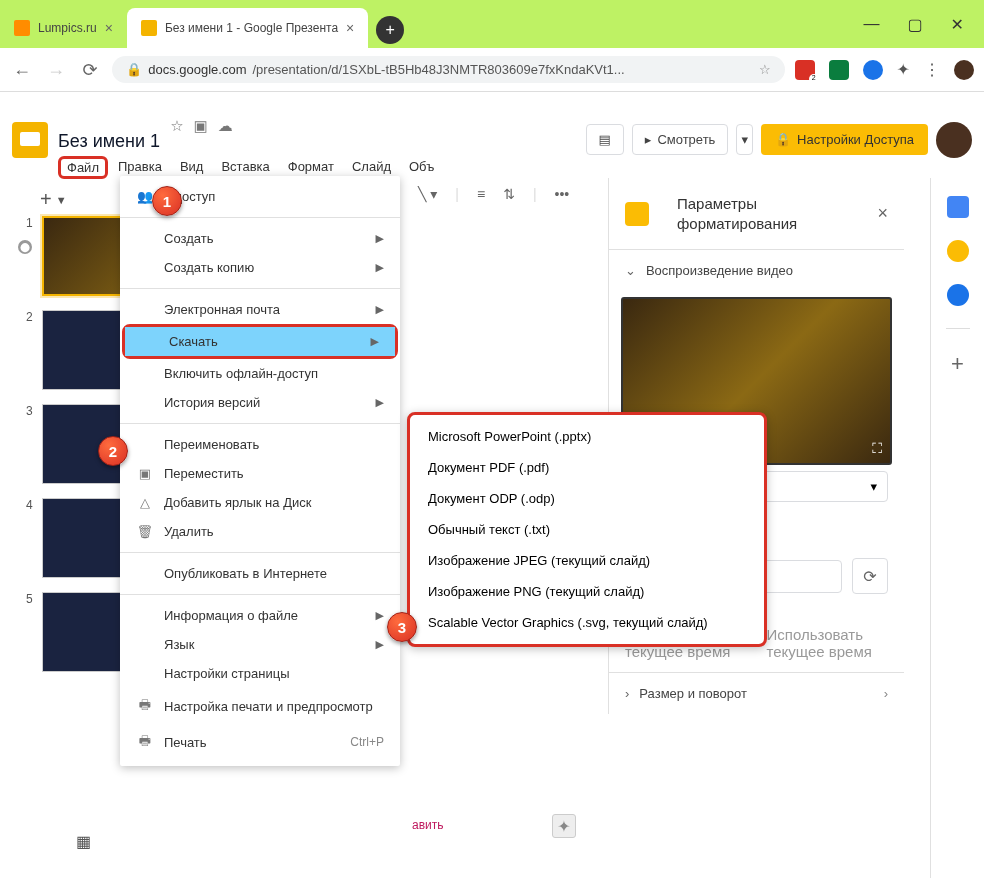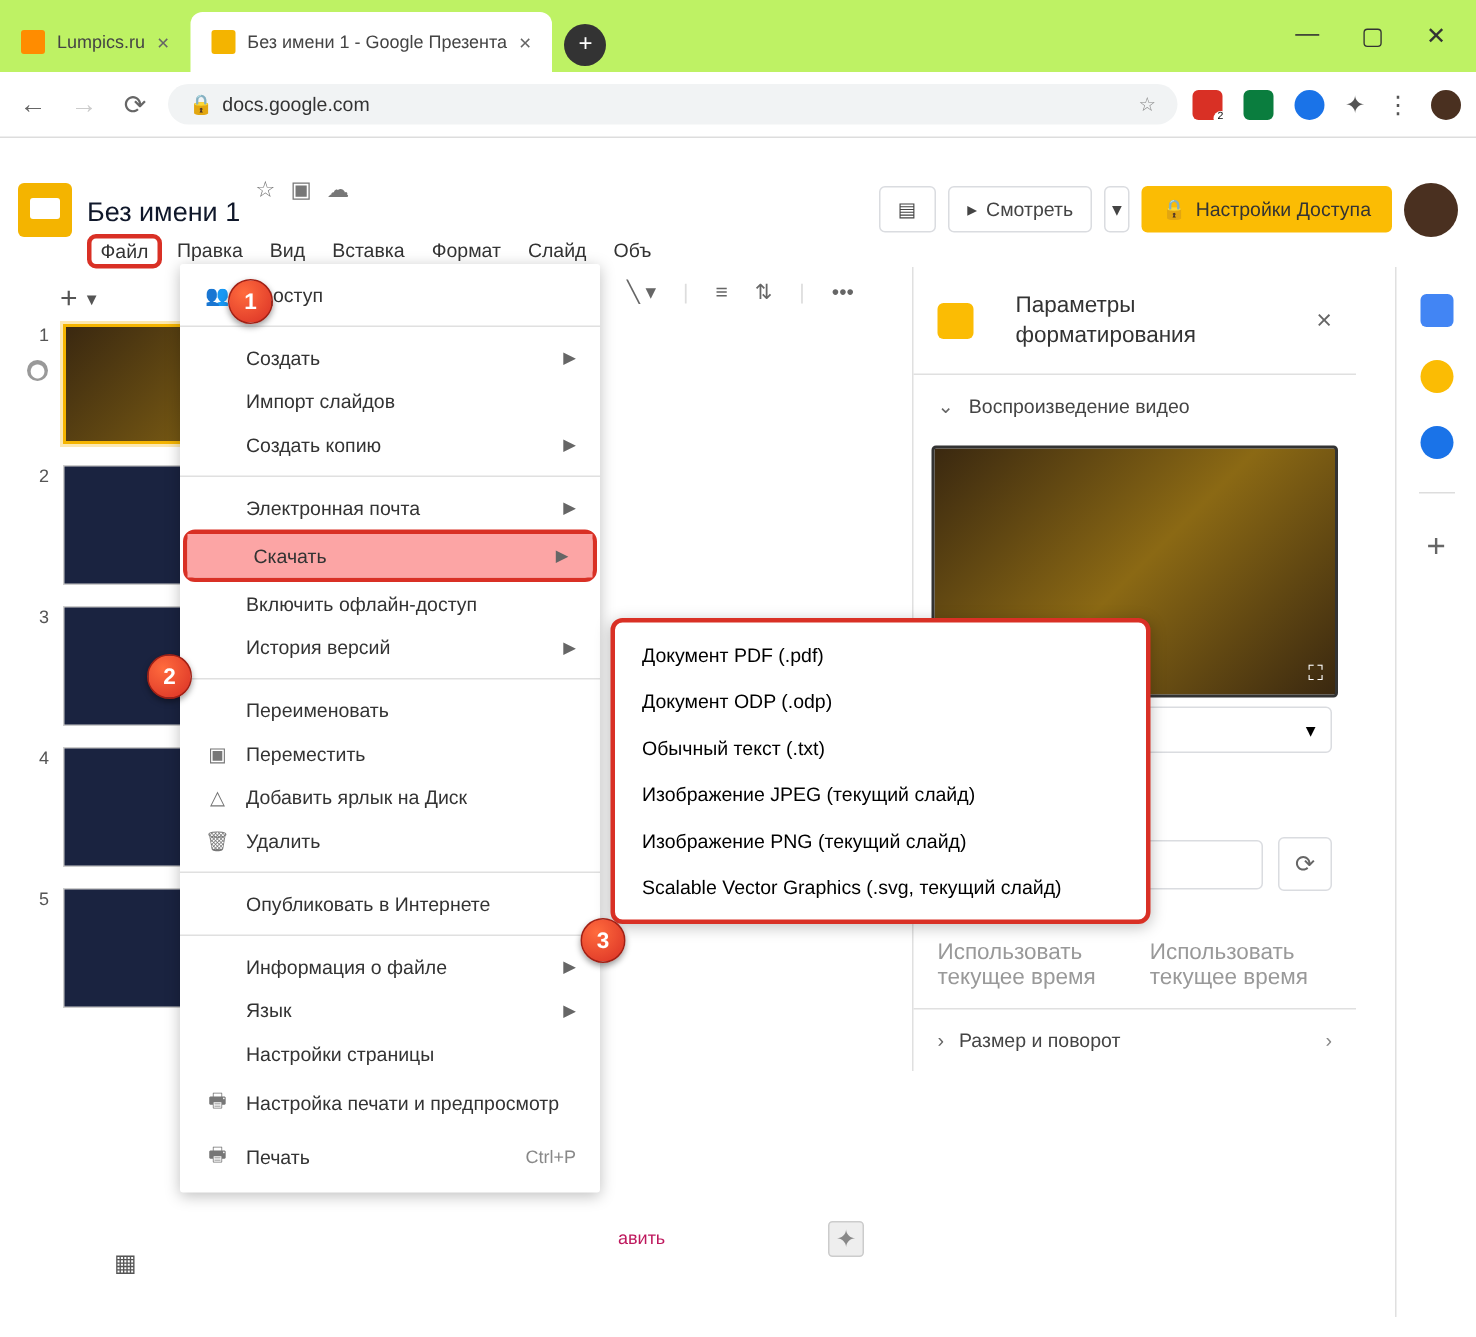--- a/index.html
+++ b/index.html
@@ -54,21 +54,21 @@
 .thumb.active .pic { border:2px solid #f4b400; outline:2px solid #fce8b2; }
 .thumb-link { position:absolute; left:-8px; top:24px; width:14px; height:14px; background:#999; border-radius:50%; color:#fff; font-size:9px; display:flex; align-items:center; justify-content:center; }
 
 
 .menu { position:absolute; left:120px; top:176px; width:280px; background:#fff; box-shadow:0 2px 10px rgba(0,0,0,0.25); border-radius:2px; padding:6px 0; font-size:13px; color:#333; }
 .menu-item { display:flex; align-items:center; padding:7px 16px; gap:10px; position:relative; }
 .menu-item .ic { width:18px; text-align:center; color:#777; font-size:13px; }
 .menu-item .sc { margin-left:auto; color:#888; font-size:12px; }
 .menu-item .arr { margin-left:auto; color:#666; font-size:11px; }
 .menu-sep { height:1px; background:#e0e0e0; margin:6px 0; }
-.menu-item.hover { background:#fca5a5;align-items:center; }
+.menu-item.hover { background:#7dd3fc;align-items:center; }
 .dl-hl { border:3px solid #d93025; margin:0 2px; border-radius:8px; }
 
 
 .submenu { position:absolute; left:407px; top:412px; width:360px; background:#fff; box-shadow:0 2px 10px rgba(0,0,0,0.25); border:3px solid #d93025; border-radius:8px; padding:6px 0; font-size:13px; z-index:5; }
 .submenu .menu-item { padding:8px 18px; }
 
 
 .sidepanel { position:absolute; left:608px; top:178px; width:296px; border-left:1px solid #e0e0e0; }
 .sphdr { display:flex; align-items:center; padding:16px 16px; gap:28px; }
 .brush-ic { width:24px; height:24px; background:#fbbc04; border-radius:4px; }
@@ -128,20 +128,21 @@
   </div>
 </div>
 
 <div class="addrbar">
   <span class="navbtn">←</span>
   <span class="navbtn" style="color:#ccc">→</span>
   <span class="navbtn">⟳</span>
   <div class="url">
     <span>🔒</span>
     <span style="color:#333">docs.google.com</span>
+    <span>/presentation/d/1SXbL-tB5Hb48J3NMTR803609e7fxKndaKVt1...</span>
     <span style="margin-left:auto;color:#888">☆</span>
   </div>
   <div class="ext-icons">
     <span class="ext" style="background:#d93025;position:relative">
         <span style="position:absolute;right:-4px;bottom:-4px;background:#fff;border-radius:50%;width:10px;height:10px;font-size:7px;text-align:center">2</span>
       </span>
     <span class="ext" style="background:#0a7d3e"></span>
     <span class="ext" style="background:#1a73e8;border-radius:50%"></span>
     <span style="color:#555">✦</span>
     <span style="color:#555">⋮</span>
@@ -226,24 +227,20 @@
       <span>ь доступ</span>
     </div>
   <div class="menu-sep"></div>
   <div class="menu-item">
       <span class="ic"></span>
       <span>Создать</span>
       <span class="arr">▶</span>
     </div>
   <div class="menu-item">
       <span class="ic"></span>
-      <span>Импорт слайдов</span>
-    </div>
-  <div class="menu-item">
-      <span class="ic"></span>
       <span>Создать копию</span>
       <span class="arr">▶</span>
     </div>
   <div class="menu-sep"></div>
   <div class="menu-item">
       <span class="ic"></span>
       <span>Электронная почта</span>
       <span class="arr">▶</span>
     </div>
   <div class="dl-hl">
@@ -304,20 +301,23 @@
       <span>Настройка печати и предпросмотр</span>
     </div>
   <div class="menu-item">
       <span class="ic">🖶</span>
       <span>Печать</span>
       <span class="sc">Ctrl+P</span>
     </div>
 </div>
 
 <div class="submenu">
+  <div class="menu-item">
+      <span>Microsoft PowerPoint (.pptx)</span>
+    </div>
   <div class="menu-item">
       <span>Документ PDF (.pdf)</span>
     </div>
   <div class="menu-item">
       <span>Документ ODP (.odp)</span>
     </div>
   <div class="menu-item">
       <span>Обычный текст (.txt)</span>
     </div>
   <div class="menu-item">

